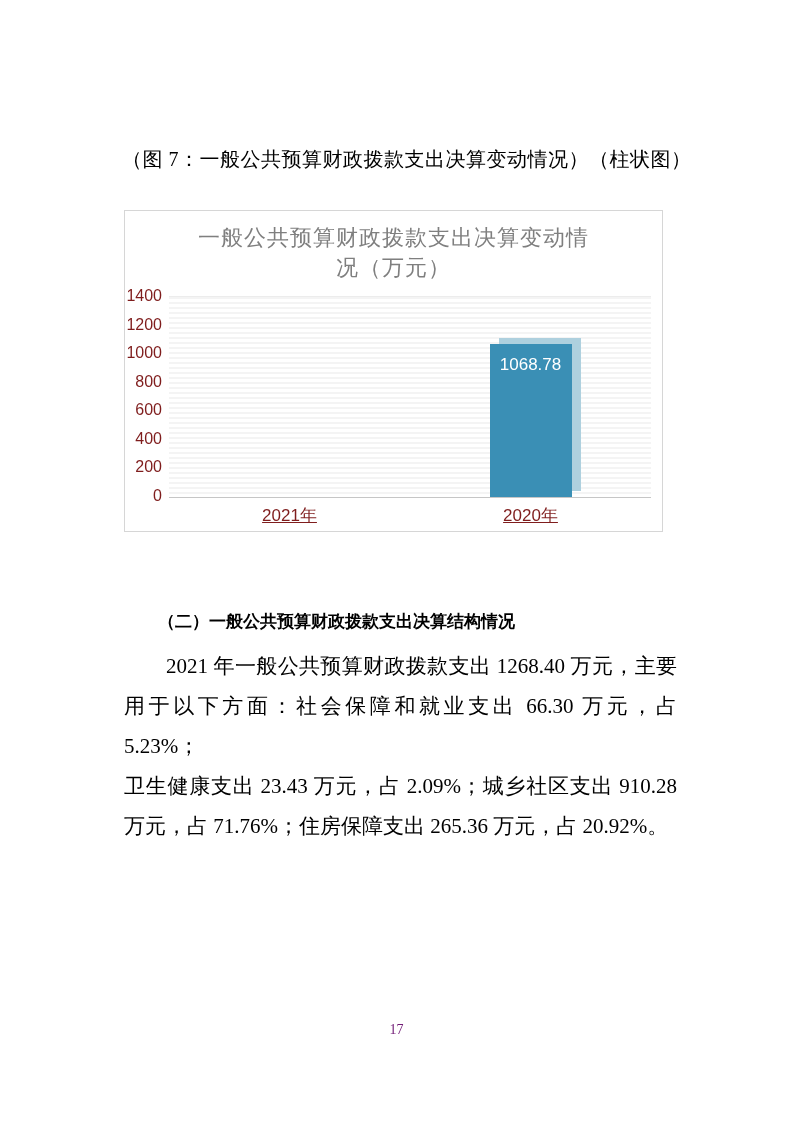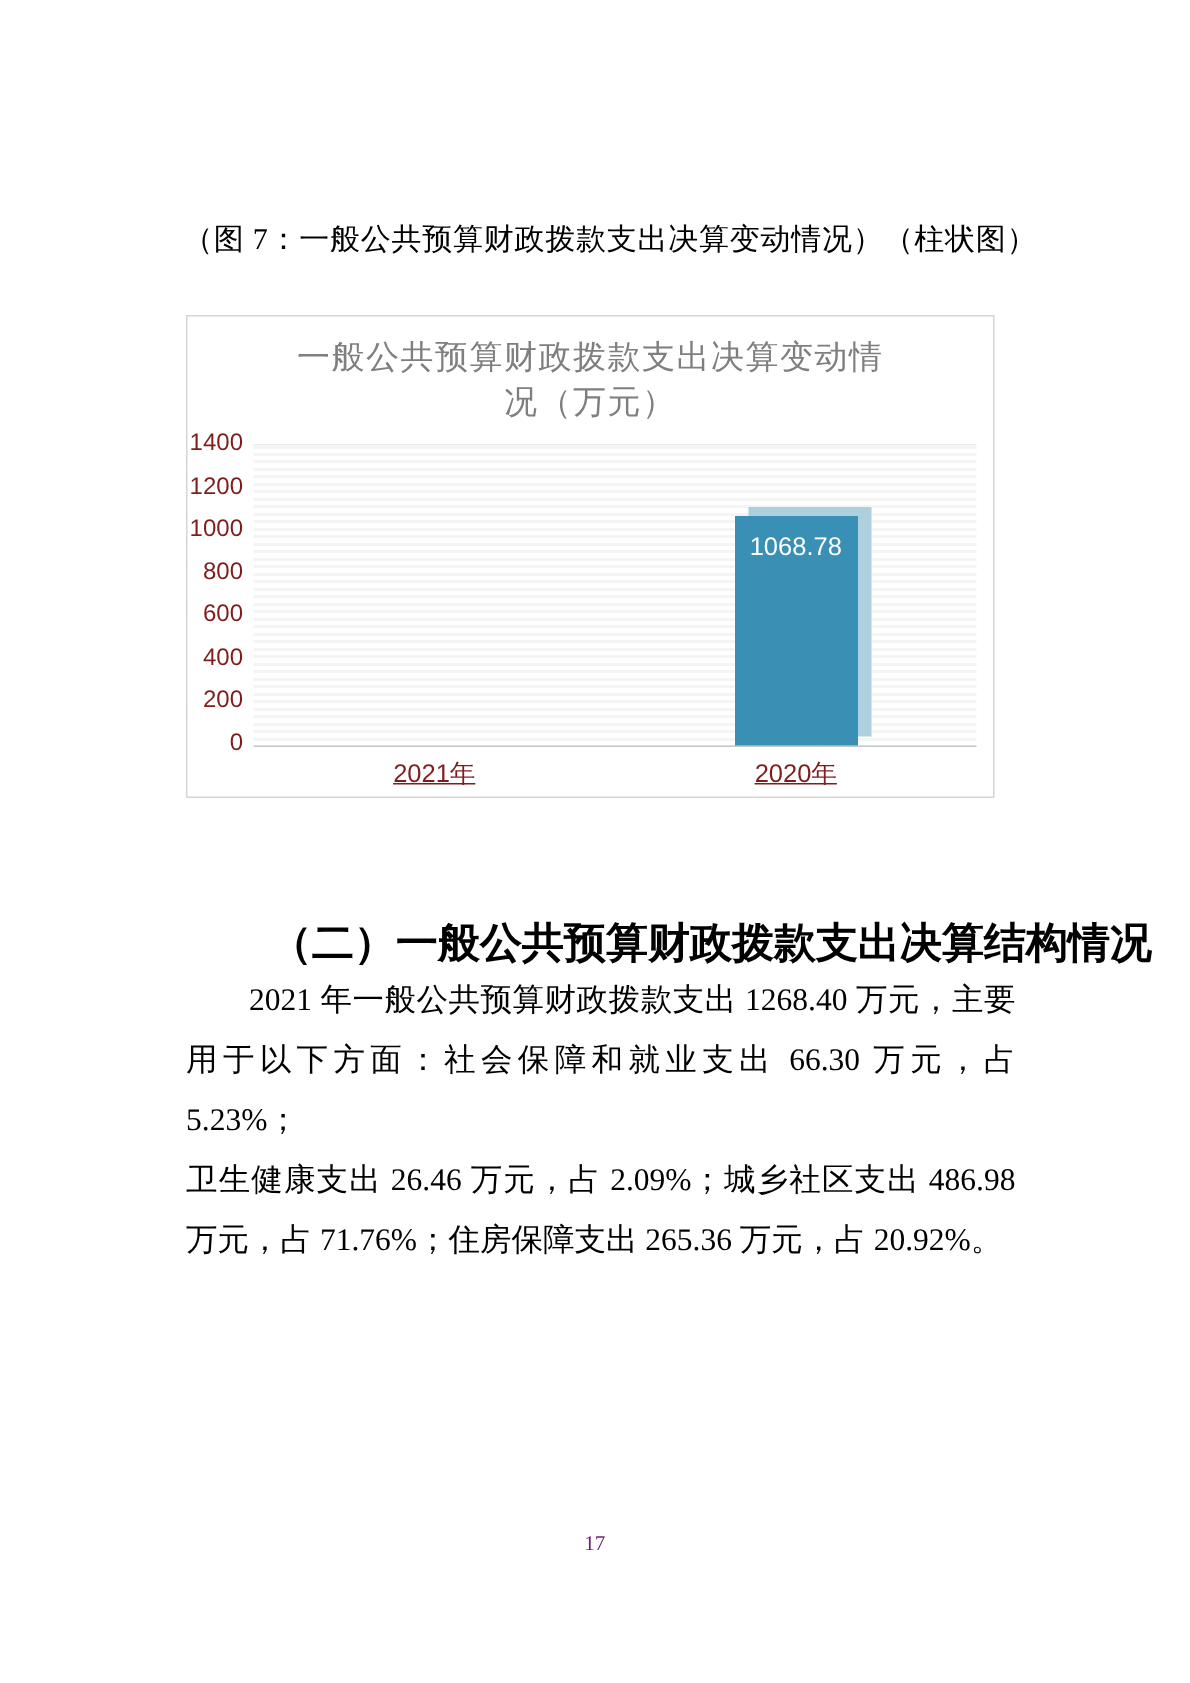--- a/index.html
+++ b/index.html
@@ -47,21 +47,21 @@
     color:#ffffff;font-size:17px;
   }
   .x-axis{position:absolute;left:44px;top:293px;width:482px;height:24px;}
   .xtick{
     position:absolute;top:0;transform:translateX(-50%);
     font-size:17px;color:#7f1d1d;white-space:nowrap;text-decoration:underline;
   }
   
   .section-heading{
     position:absolute;left:124px;top:610px;width:560px;
-    font-size:28px;font-weight:bold;text-indent:2em;white-space:nowrap;
+    font-size:17px;font-weight:bold;text-indent:2em;white-space:nowrap;
   }
   .paragraph{
     position:absolute;left:124px;top:646px;width:553px;
     font-size:21px;line-height:40px;
   }
   .para-line{text-align:justify;text-align-last:justify;}
   .para-line.first{text-indent:2em;}
   .para-line.last{text-align-last:auto;}
   .page-number{
     position:absolute;left:0;right:0;top:1022px;
@@ -99,19 +99,19 @@
         <div class="xtick" style="left: 25%;">2021年</div>
         <div class="xtick" style="left: 75%;">2020年</div>
       </div>
   </div>
 
   <div class="section-heading">（二）一般公共预算财政拨款支出决算结构情况</div>
 
   <div class="paragraph">
     <div class="para-line first">2021 年一般公共预算财政拨款支出 1268.40 万元，主要</div>
     <div class="para-line">用于以下方面：社会保障和就业支出 66.30 万元，占 5.23%；</div>
-    <div class="para-line">卫生健康支出 26.46 万元，占 2.09%；城乡社区支出 486.98</div>
+    <div class="para-line">卫生健康支出 23.43 万元，占 2.09%；城乡社区支出 910.28</div>
     <div class="para-line last">万元，占 71.76%；住房保障支出 265.36 万元，占 20.92%。</div>
   </div>
 
   <div class="page-number">17</div>
 
 </div>
 
 </body></html>

